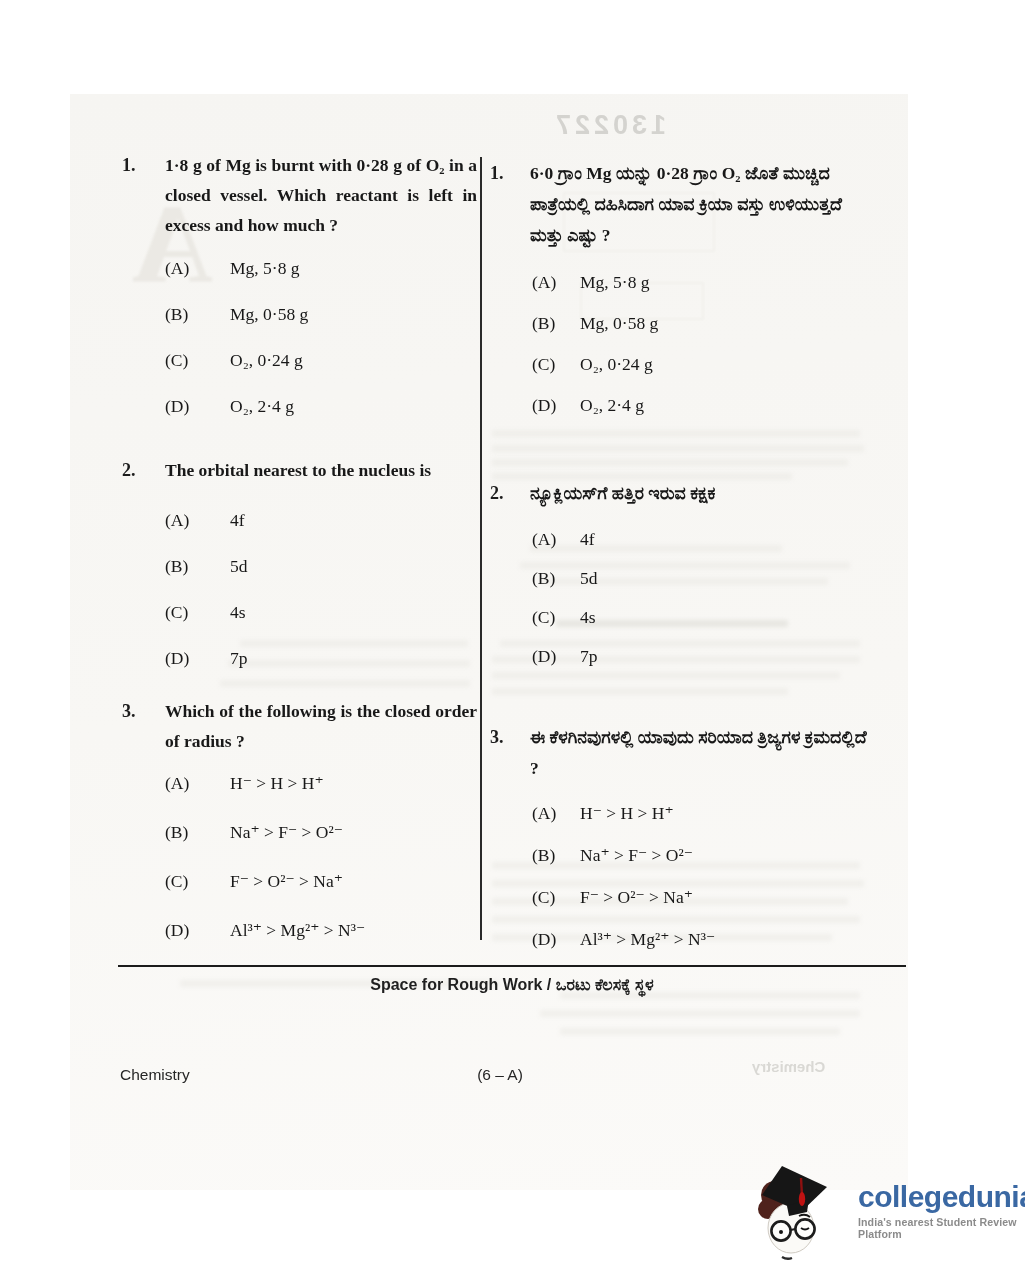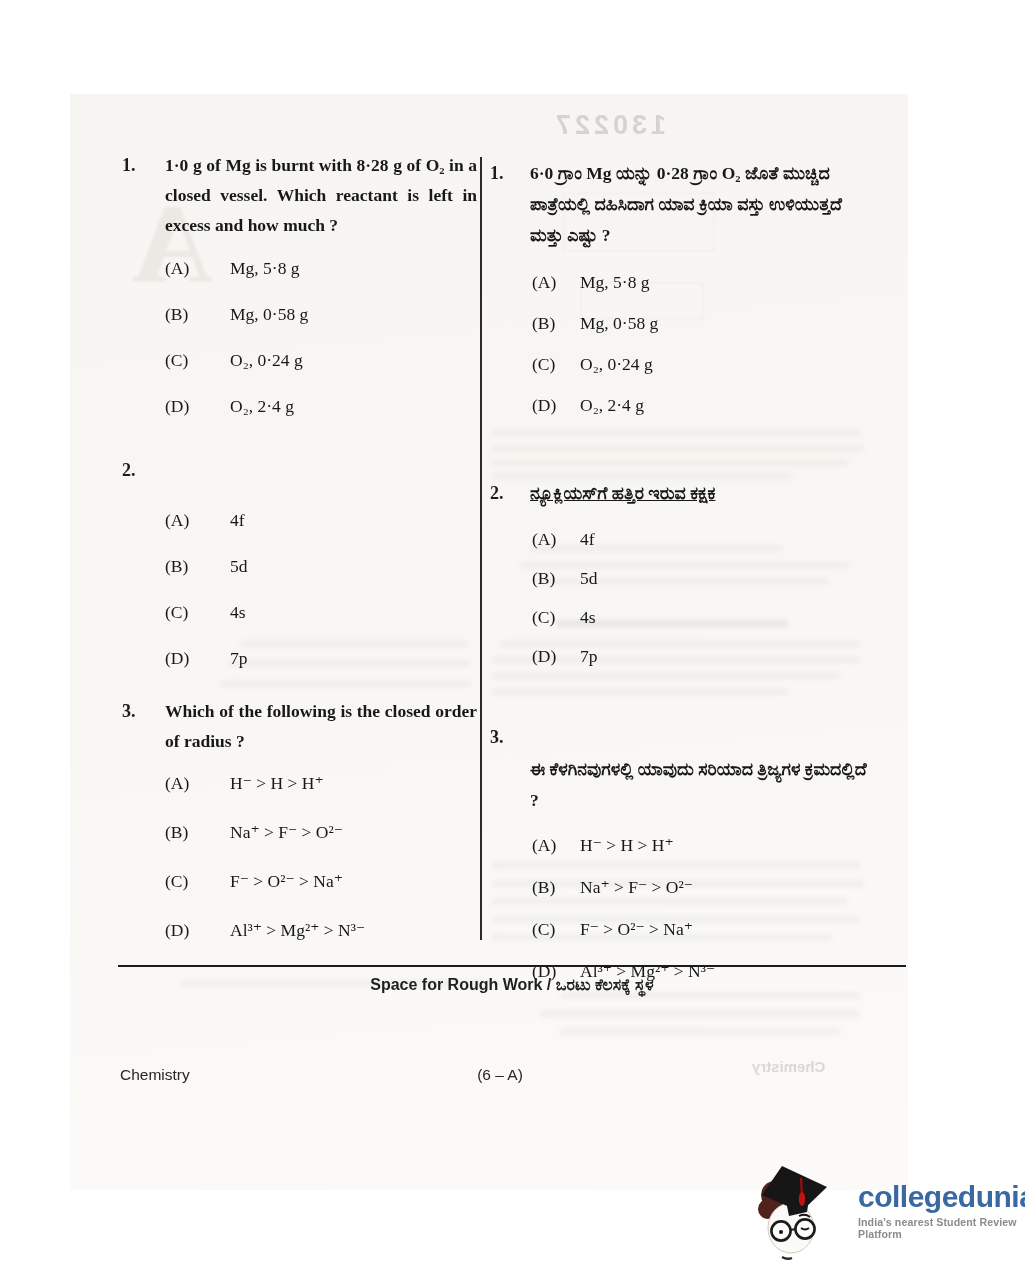--- a/index.html
+++ b/index.html
@@ -101,21 +101,21 @@
 <div class="gline" style="left:180px;top:980px;width:320px;"></div>
 <div class="gline" style="left:560px;top:992px;width:300px;"></div>
 <div class="gline" style="left:540px;top:1010px;width:320px;"></div>
 <div class="gline" style="left:560px;top:1028px;width:280px;"></div>
 
 <div class="vdivider"></div>
 
 <div class="q en" style="left:122px;top:150px;width:356px;">
   <div class="q-head">
     <div class="q-num" style="width:43px;">1.</div>
-    <div class="q-text" style="width:312px;">1·0 g of Mg is burnt with 8·28 g of O₂ in a closed vessel. Which reactant is left in excess and how much ?</div>
+    <div class="q-text" style="width:312px;">1·8 g of Mg is burnt with 0·28 g of O₂ in a closed vessel. Which reactant is left in excess and how much ?</div>
   </div>
   <div class="opts" style="margin-top:18px;--gap:46px;">
     <div class="opt">
       <div class="opt-label" style="margin-left:43px;width:65px;">(A)</div>
       <div class="opt-value">Mg, 5·8 g</div>
     </div>
     <div class="opt">
       <div class="opt-label" style="margin-left:43px;width:65px;">(B)</div>
       <div class="opt-value">Mg, 0·58 g</div>
     </div>
@@ -126,20 +126,21 @@
     <div class="opt">
       <div class="opt-label" style="margin-left:43px;width:65px;">(D)</div>
       <div class="opt-value">O₂, 2·4 g</div>
     </div>
   </div>
 </div>
 
 <div class="q en" style="left:122px;top:455px;width:356px;">
   <div class="q-head">
     <div class="q-num" style="width:43px;">2.</div>
+    <div class="q-text" style="width:312px;">The orbital nearest to the nucleus is</div>
   </div>
   <div class="opts" style="margin-top:25px;--gap:46px;">
     <div class="opt">
       <div class="opt-label" style="margin-left:43px;width:65px;">(A)</div>
       <div class="opt-value">4f</div>
     </div>
     <div class="opt">
       <div class="opt-label" style="margin-left:43px;width:65px;">(B)</div>
       <div class="opt-value">5d</div>
     </div>
@@ -200,21 +201,21 @@
     <div class="opt">
       <div class="opt-label" style="margin-left:42px;width:40px;">(D)</div>
       <div class="opt-value" style="margin-left:8px;">O₂, 2·4 g</div>
     </div>
   </div>
 </div>
 
 <div class="q kn" style="left:490px;top:478px;width:380px;">
   <div class="q-head">
     <div class="q-num" style="width:40px;">2.</div>
-    <div class="q-text" style="width:338px;text-decoration:underline;">ನ್ಯೂಕ್ಲಿಯಸ್‌ಗೆ ಹತ್ತಿರ ಇರುವ ಕಕ್ಷಕ</div>
+    <div class="q-text" style="width:338px;">ನ್ಯೂಕ್ಲಿಯಸ್‌ಗೆ ಹತ್ತಿರ ಇರುವ ಕಕ್ಷಕ</div>
   </div>
   <div class="opts" style="margin-top:20px;--gap:39px;">
     <div class="opt">
       <div class="opt-label" style="margin-left:42px;width:40px;">(A)</div>
       <div class="opt-value" style="margin-left:8px;">4f</div>
     </div>
     <div class="opt">
       <div class="opt-label" style="margin-left:42px;width:40px;">(B)</div>
       <div class="opt-value" style="margin-left:8px;">5d</div>
     </div>
@@ -225,21 +226,21 @@
     <div class="opt">
       <div class="opt-label" style="margin-left:42px;width:40px;">(D)</div>
       <div class="opt-value" style="margin-left:8px;">7p</div>
     </div>
   </div>
 </div>
 
 <div class="q kn" style="left:490px;top:722px;width:380px;">
   <div class="q-head">
     <div class="q-num" style="width:40px;">3.</div>
-    <div class="q-text" style="width:338px;margin-top:32px;">ಈ ಕೆಳಗಿನವುಗಳಲ್ಲಿ ಯಾವುದು ಸರಿಯಾದ ತ್ರಿಜ್ಯಗಳ ಕ್ರಮದಲ್ಲಿದೆ ?</div>
+    <div class="q-text" style="width:338px;">ಈ ಕೆಳಗಿನವುಗಳಲ್ಲಿ ಯಾವುದು ಸರಿಯಾದ ತ್ರಿಜ್ಯಗಳ ಕ್ರಮದಲ್ಲಿದೆ ?</div>
   </div>
   <div class="opts" style="margin-top:19px;--gap:42px;">
     <div class="opt">
       <div class="opt-label" style="margin-left:42px;width:40px;">(A)</div>
       <div class="opt-value" style="margin-left:8px;">H⁻ &gt; H &gt; H⁺</div>
     </div>
     <div class="opt">
       <div class="opt-label" style="margin-left:42px;width:40px;">(B)</div>
       <div class="opt-value" style="margin-left:8px;">Na⁺ &gt; F⁻ &gt; O²⁻</div>
     </div>

